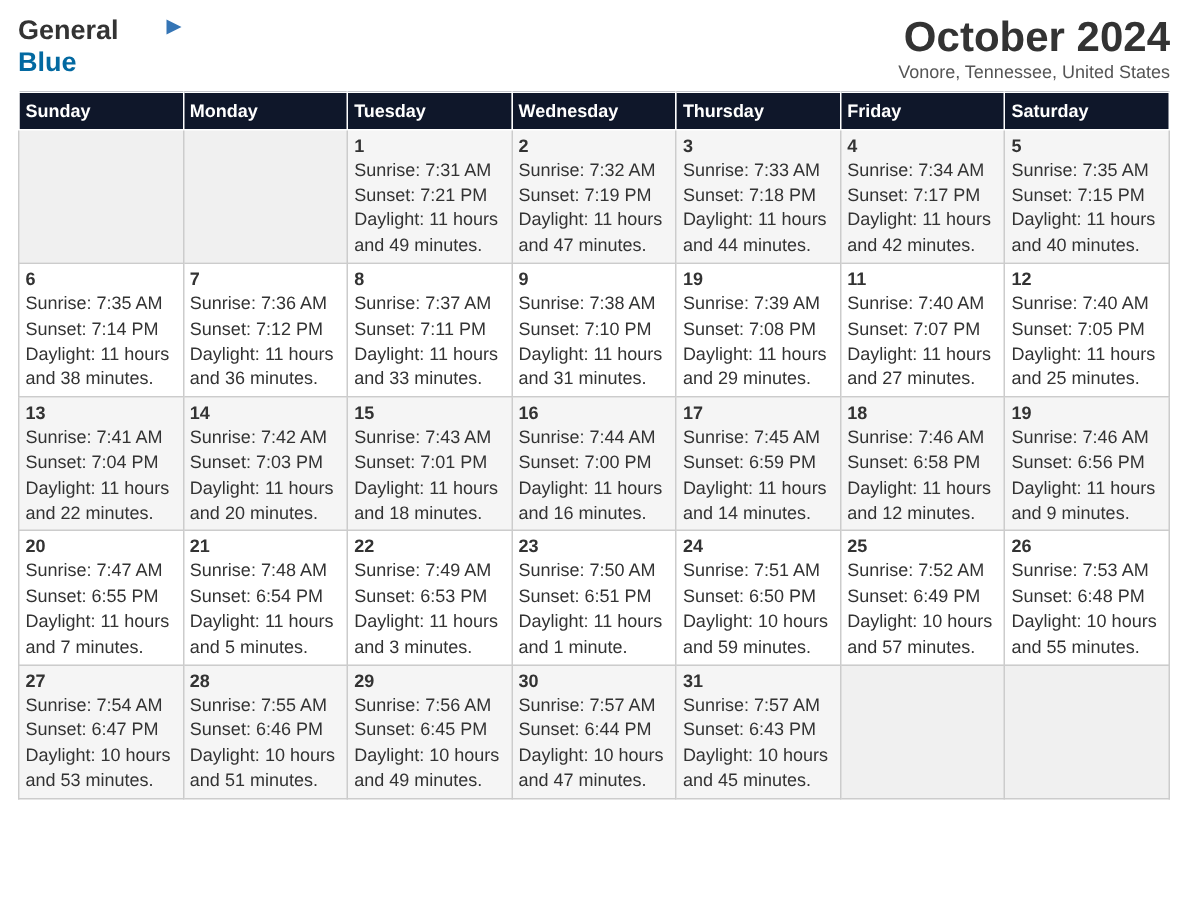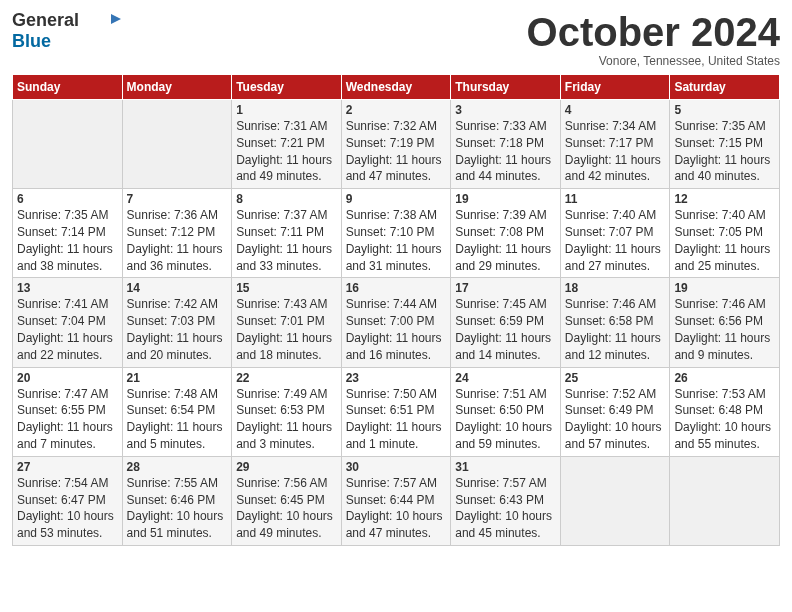--- a/index.html
+++ b/index.html
@@ -27,36 +27,36 @@
     }
     .logo-line1 {
       display: flex;
       align-items: center;
       gap: 28px;
     }
     .title-section {
       text-align: right;
     }
     .month-title {
-      font-size: 40px;
+      font-size: 28px;
       font-weight: bold;
       color: #333;
       line-height: 1.1;
     }
     .location {
       font-size: 12px;
       color: #555;
     }
     table {
       width: 100%;
       border-collapse: collapse;
       table-layout: fixed;
     }
     thead tr th {
-      background-color: #b91c1c;
+      background-color: #0f172a;
       color: #fff;
       font-size: 12px;
       font-weight: bold;
       padding: 5px 4px;
       text-align: left;
       border: 1px solid #fff;
     }
     tbody tr td {
       border: 1px solid #ccc;
       vertical-align: top;

